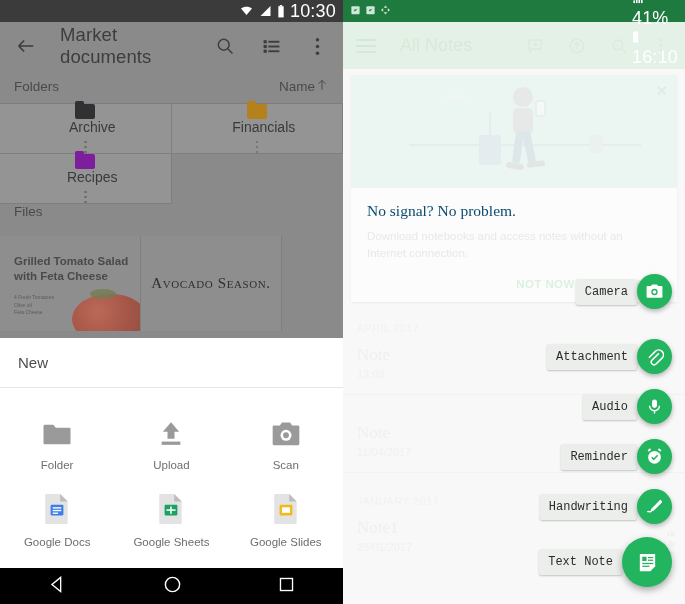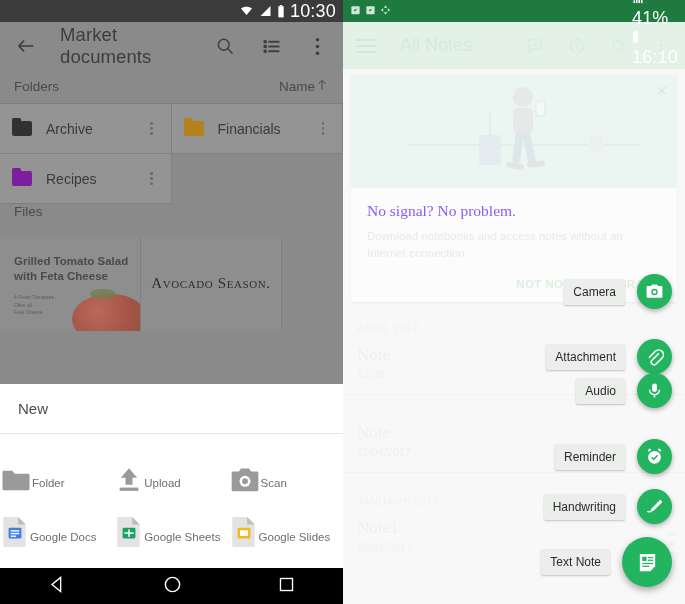--- a/index.html
+++ b/index.html
@@ -19,21 +19,21 @@
   .appbar-title { flex:1; color:#3d3d3d; font-size:18.5px; margin-left:22px; letter-spacing:.1px; }
   .appbar-act { width:24px; height:24px; display:flex; align-items:center; justify-content:center; margin-left:22px;}
 
   .sec-head { height:34px; display:flex; align-items:center; padding:0 14px;
               color:#4a4a4a; font-size:13.5px; border-bottom:1px solid #7d7d7d;}
   .sec-head .grow { flex:1; }
   .sort-lbl { color:#4a4a4a; font-size:13.5px; margin-right:0; }
 
   .folder-grid { display:flex; flex-wrap:wrap; }
   .folder-cell { width:171.5px; height:50px; display:flex; align-items:center; padding:0 12px;
-                 background:#949494; border-right:1px solid #7f7f7f; border-bottom:1px solid #7f7f7f; }
+                 background:#949494; border-right:1px solid #7f7f7f; border-bottom:1px solid #7f7f7f;flex-direction:column; }
   .folder-cell.blank { background:transparent; border-right:none; border-bottom:none;}
   .fldr-ico { width:20px; height:15px; border-radius:1.5px 2px 2px 2px; position:relative; flex:none;}
   .fldr-ico:before { content:""; position:absolute; left:0; top:-3px; width:9px; height:4px;
                      border-radius:1.5px 1.5px 0 0; background:inherit; }
   .fldr-name { flex:1; margin-left:14px; color:#3a3a3a; font-size:14px; }
   .kebab { width:14px; display:flex; flex-direction:column; align-items:center; gap:2.5px; }
   .kebab i { width:2.5px; height:2.5px; border-radius:50%; background:#6d6d6d; display:block; }
 
   .files-head { height:32px; display:flex; align-items:flex-start; padding:0 14px; color:#4a4a4a; font-size:13.5px;}
   .file-grid { display:flex; }
@@ -49,21 +49,21 @@
             background:#6f7a4a; border-radius:50%; opacity:.8;}
   .fc-avocado { position:absolute; inset:0; display:flex; align-items:center; justify-content:center;
             color:#2f2f2f; font-size:15px; font-variant:small-caps; letter-spacing:.6px;
             font-family:"Liberation Serif", serif; }
 
   
   .sheet { position:absolute; left:0; right:0; bottom:36px; background:#fff; }
   .sheet-title { height:50px; display:flex; align-items:center; padding:0 18px;
                  color:#4c4c4c; font-size:15px; border-bottom:1px solid #e6e6e6; }
   .sheet-grid { display:flex; flex-wrap:wrap; padding:12px 0 14px; }
-  .sheet-item { width:114.3px; display:flex; flex-direction:row; align-items:center; padding:14px 0 6px; }
+  .sheet-item { width:114.3px; display:flex; flex-direction:column; align-items:center; padding:14px 0 6px; }
   .sheet-ico { height:34px; display:flex; align-items:flex-end; justify-content:center; }
   .sheet-lbl { margin-top:11px; color:#6e6e6e; font-size:11.5px; }
 
   .navbar { position:absolute; left:0; right:0; bottom:0; height:36px; background:#000;
             display:flex; align-items:center; justify-content:space-around; }
 
   
   .ever { position:relative; width:342px; height:604px; background:#f7f8f7; overflow:hidden; }
   .ever-statusbar { height:22px; background:#1f7a3f; display:flex; align-items:center;
                     padding:0 7px; gap:4px; }
@@ -72,38 +72,38 @@
   .ever-appbar.dim { background:#e4f1e7; }
   .ham { width:20px; height:14px; display:flex; flex-direction:column; justify-content:space-between; }
   .ham i { height:2px; background:#d4e8d9; display:block; border-radius:1px;}
   .ever-title { flex:1; margin-left:24px; color:#d7ead9; font-size:18px; }
   .ever-act { width:22px; height:22px; margin-left:20px; display:flex; align-items:center; justify-content:center; }
 
   .promo { margin:6px 8px 0; background:#fbfcfb; box-shadow:0 1px 2px rgba(0,0,0,.06); position:relative; }
   .promo-img { height:113px; background:#ebf5f1; position:relative; overflow:hidden; }
   .promo-close { position:absolute; right:9px; top:7px; color:#dfe9e4; font-size:15px; }
   .promo-body { padding:14px 16px 10px; }
-  .promo-h { color:#8b5cf6; font-size:15.5px; font-family:"Liberation Serif", serif; }
+  .promo-h { color:#0c4a6e; font-size:15.5px; font-family:"Liberation Serif", serif; }
   .promo-p { margin-top:8px; color:#e6eae8; font-size:11.5px; line-height:17px; }
   .promo-actions { display:flex; justify-content:flex-end; gap:26px; padding:6px 16px 12px;
                    color:#dcf0e2; font-size:11.5px; font-weight:bold; letter-spacing:.4px;}
 
   .notes { padding-top:6px; }
   .note-month { padding:14px 14px 4px; color:#f0f2f0; font-size:10.5px; letter-spacing:.6px; }
   .note-row { padding:7px 14px 14px; position:relative; }
   .note-t { color:#eef0ee; font-size:17px; font-family:"Liberation Serif", serif;}
   .note-d { margin-top:3px; color:#eef2ef; font-size:11px; }
   .note-sep { height:1px; background:#f1f3f1; margin:0 0 0 0; }
   .scribble { position:absolute; right:10px; bottom:4px; width:120px; height:34px;
               color:#e7ece9; font-size:8px; line-height:10px; font-family:"Liberation Serif", serif;
               font-style:italic; text-align:right; overflow:hidden;}
 
   
   .dial { position:absolute; right:0; bottom:0; width:342px; height:604px; pointer-events:none; }
-  .dial-row { position:absolute; right:13px; display:flex; align-items:center; gap:12px; }
+  .dial-row { position:absolute; right:13px; display:flex; align-items:center; gap:0;font-family:Liberation Mono, monospace; }
   .dial-lbl { background:#eceeec; color:#2b2b2b; font-size:12px; padding:6px 9px;
               border-radius:2px; box-shadow:0 1px 2px rgba(0,0,0,.22); white-space:nowrap;}
   .mini-fab { width:35px; height:35px; border-radius:50%; background:#22b45e;
               display:flex; align-items:center; justify-content:center;
               box-shadow:0 2px 5px rgba(0,0,0,.30); }
   .main-fab { width:50px; height:50px; border-radius:50%; background:#22b45e;
               display:flex; align-items:center; justify-content:center;
               box-shadow:0 3px 7px rgba(0,0,0,.34); }
 </style>
 </head>
@@ -487,21 +487,21 @@
 
       <div class="dial-row" style="bottom:230px">
         <span class="dial-lbl">Attachment</span>
         <span class="mini-fab">
           <svg width="19" height="19" viewBox="0 0 24 24">
               <path fill="none" stroke="#fff" stroke-width="2" d="M17.5 8 9 16.5a3.5 3.5 0 0 0 5 5L21.5 14a6 6 0 0 0-8.5-8.5L5 13.5"></path>
             </svg>
         </span>
       </div>
 
-      <div class="dial-row" style="bottom:196px">
+      <div class="dial-row" style="bottom:180px">
         <span class="dial-lbl">Audio</span>
         <span class="mini-fab">
           <svg width="17" height="19" viewBox="0 0 24 24">
               <rect x="8.5" y="2" width="7" height="12" rx="3.5" fill="#fff"></rect>
               <path fill="none" stroke="#fff" stroke-width="2" d="M5 11a7 7 0 0 0 14 0M12 18v4"></path>
             </svg>
         </span>
       </div>
 
       <div class="dial-row" style="bottom:130px">

